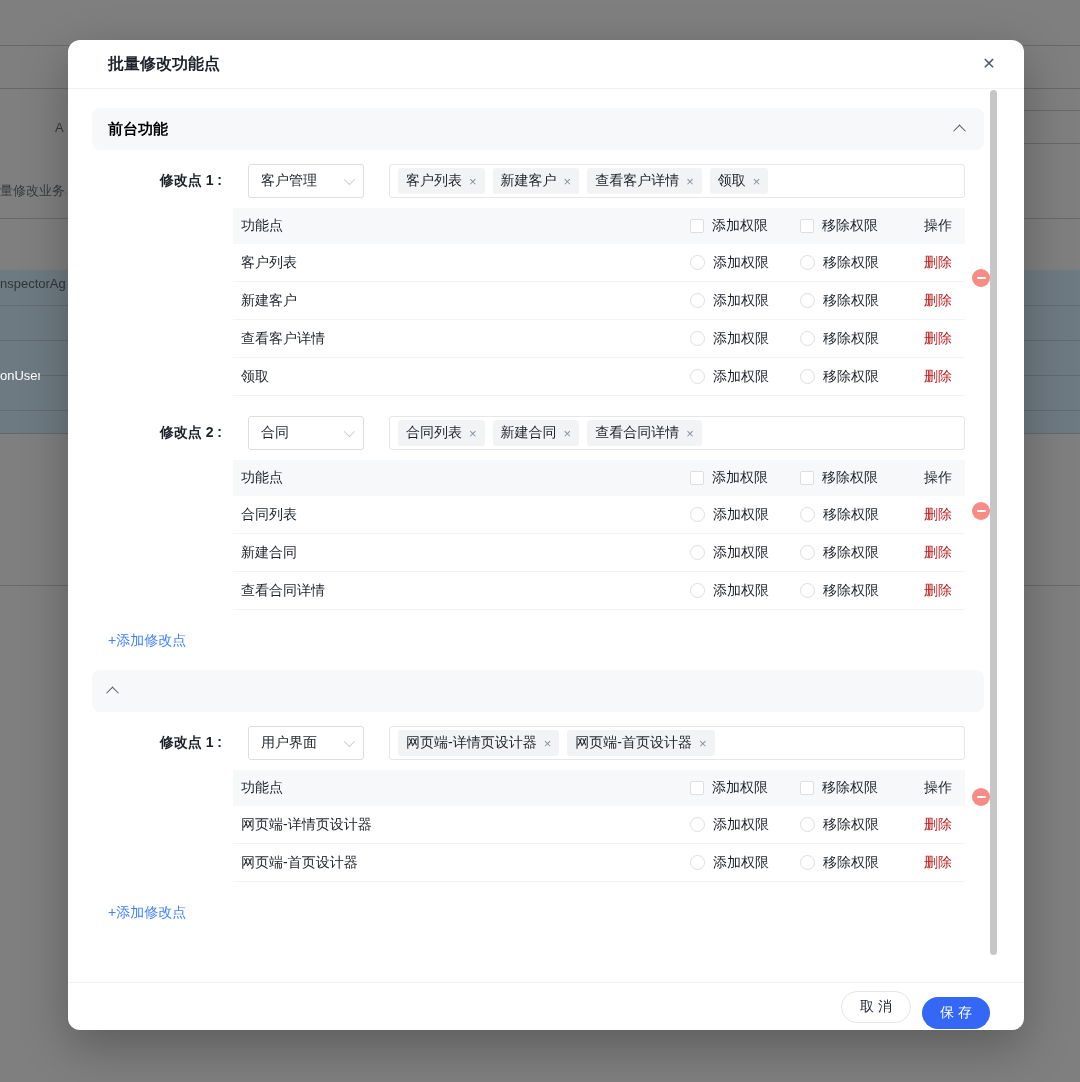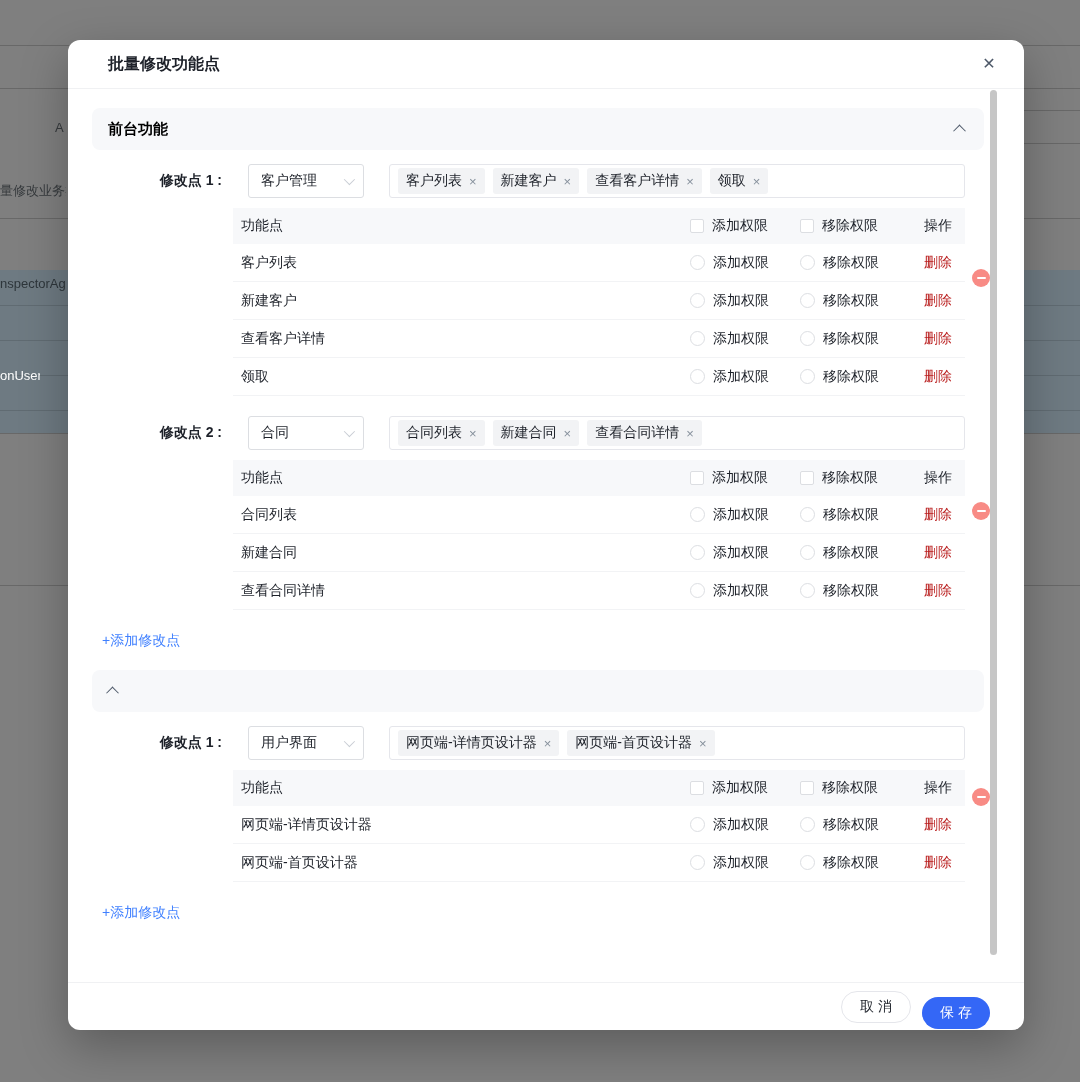--- a/index.html
+++ b/index.html
@@ -61,21 +61,21 @@
   .section-header {
     height:42px; background:#f7f8fa; border-radius:8px;
     display:flex; align-items:center; padding:0 20px 0 16px; margin-bottom:14px;
     cursor:pointer;
   }
   .section-title { flex:1; font-size:15px; font-weight:700; color:#000000; }
   .chevron-up {
     width:8px; height:8px; border-left:1.6px solid #4e5969; border-top:1.6px solid #4e5969;
     transform:rotate(45deg) translate(1px,1px);
   }
-  .add-link { display:inline-block; color:#4080ff; font-size:14px; margin:2px 0 0 10px; cursor:pointer; }
+  .add-link { display:inline-block; color:#4080ff; font-size:14px; margin:2px 0 0 16px; cursor:pointer; }
 
   
   .group { position:relative; margin-bottom:20px; }
   .group-row { display:flex; align-items:center; width:873px; margin-bottom:10px;gap:20px; }
   .group-label {
     width:136px; flex:none; text-align:right; padding-right:6px; box-sizing:border-box;
     font-size:14px; font-weight:700; color:#1d2129; white-space:nowrap;
   }
   .select {
     width:116px; height:34px; flex:none; box-sizing:border-box;

